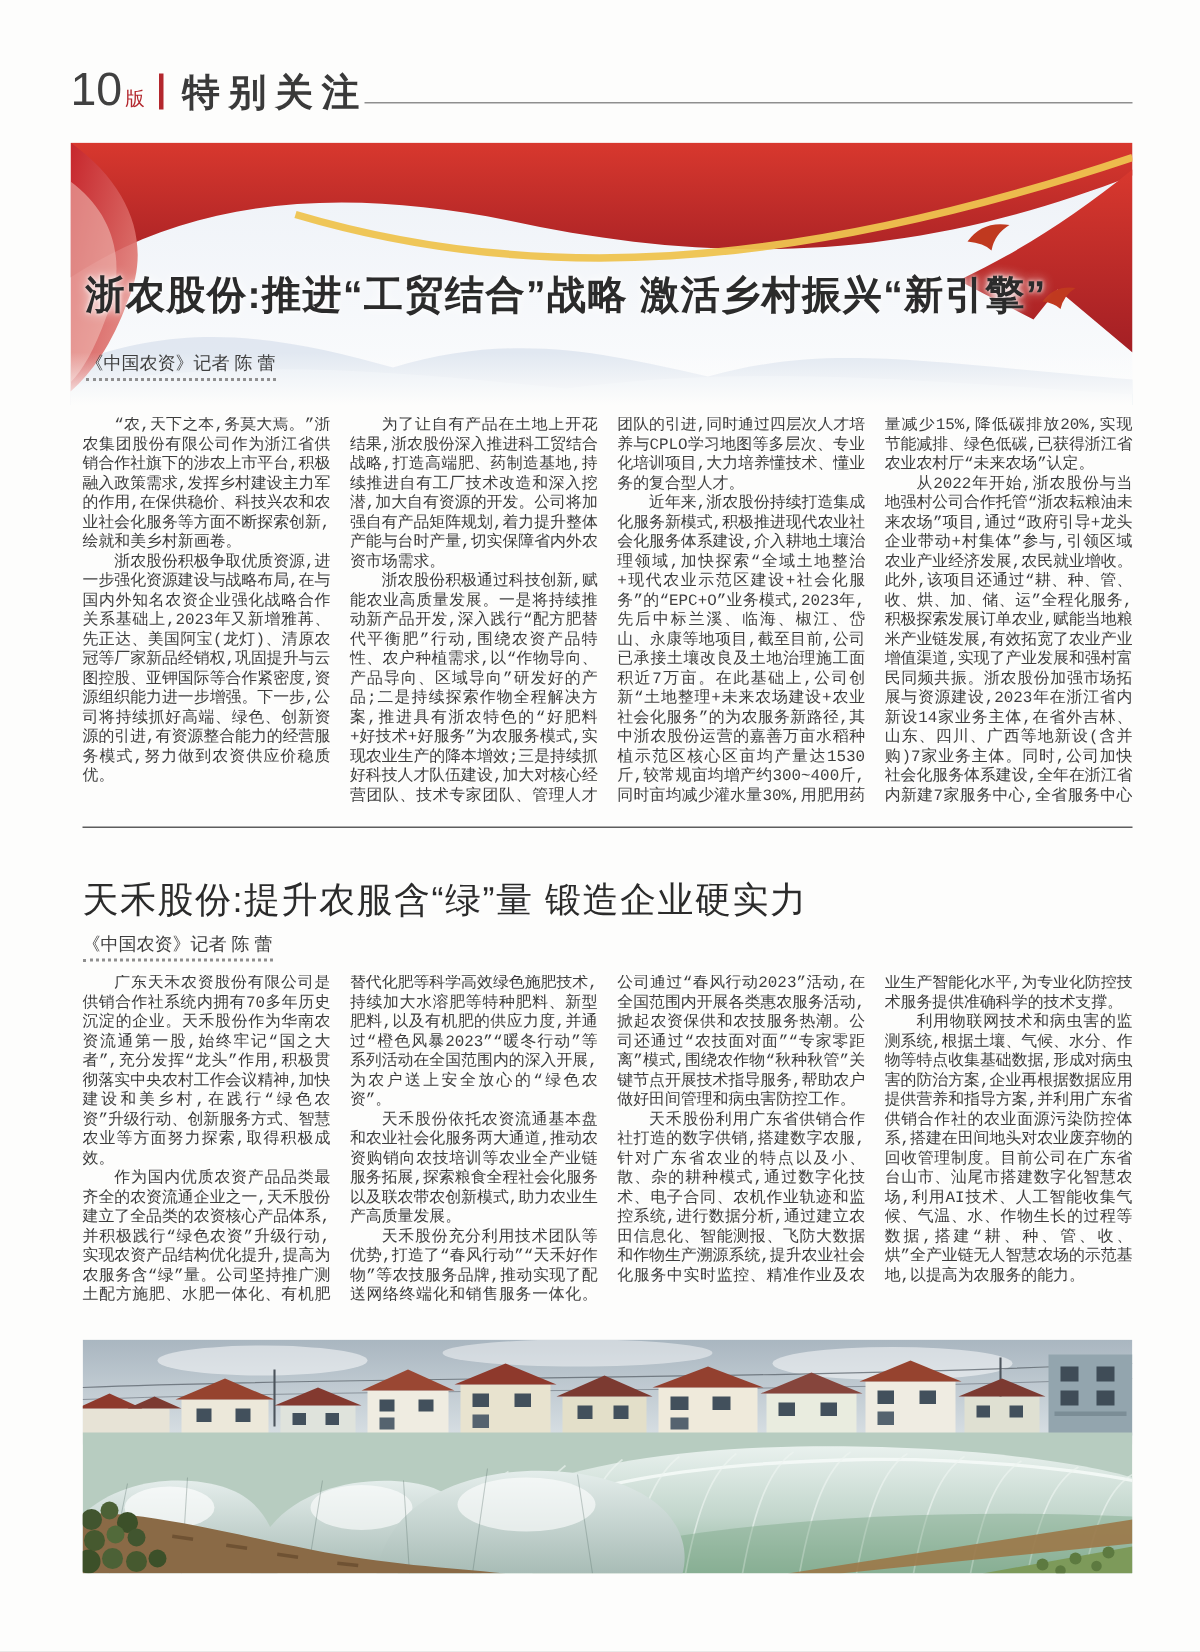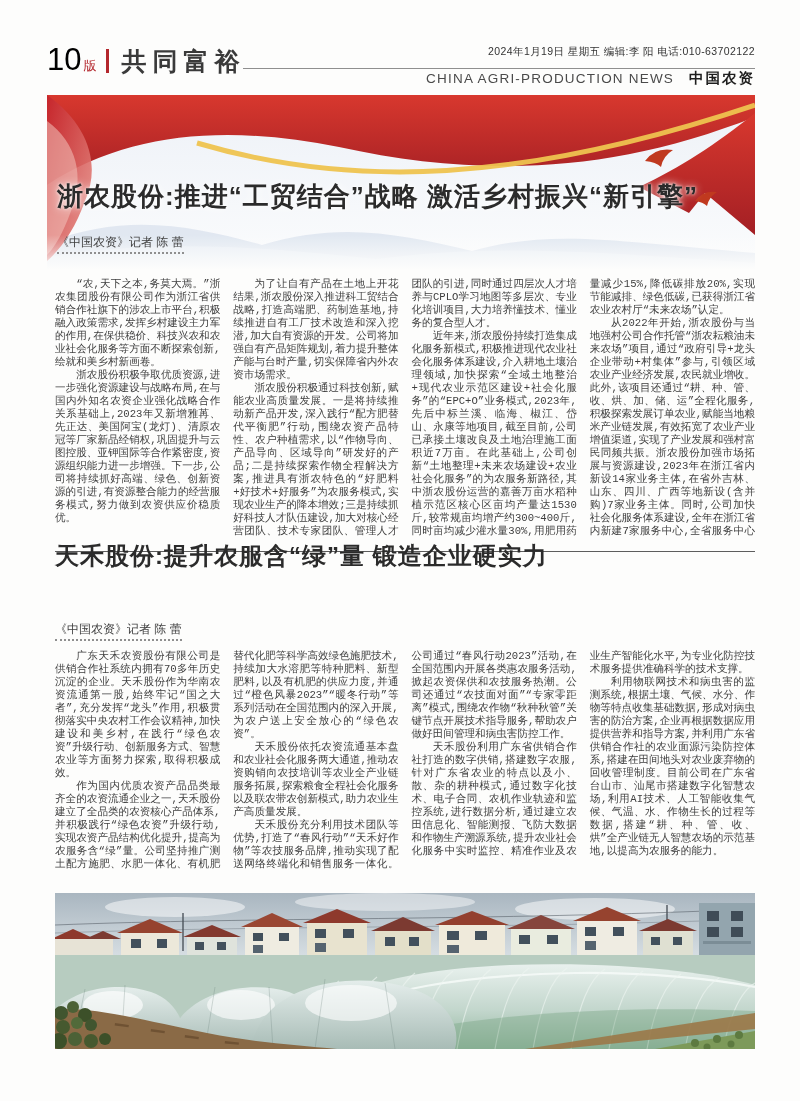--- a/index.html
+++ b/index.html
@@ -4,21 +4,21 @@
 <style>
   html,body { margin:0; padding:0; background:#d9d9d9; }
   .sheet {
     position:relative; width:800px; height:1101px; margin:0 auto;
     background:#fdfdfc; overflow:hidden;
     font-family:"Liberation Sans","DejaVu Sans",sans-serif; color:#3c3c3c;
   }
   
   .header { position:absolute; left:47px; right:45px; top:42px; height:50px; }
   .header-left { position:absolute; left:0; top:2px; display:flex; align-items:baseline; }
-  .pnum { color:#000000; font-size:31px; line-height:1; font-weight:400; }
+  .pnum { color:#404040; font-size:31px; line-height:1; font-weight:400; }
   .pban { color:#b3272d; font-size:13px; margin-left:2px; }
   .vbar { display:inline-block; width:0; height:24px; border-left:3px solid #b3272d; margin:0 12px 0 10px; align-self:center; }
   .section-title { font-size:25px; color:#3a3a3a; font-weight:700; letter-spacing:6px; }
   .hline { position:absolute; top:26px; left:196px; right:0; border-top:1.5px solid #8f8f8f; }
   .header-right { position:absolute; right:0; top:3px; text-align:right; }
   .dateline { font-size:10.5px; color:#333; letter-spacing:.4px; }
   .masthead { margin-top:10px; font-size:13.5px; color:#4a4a4a; letter-spacing:1.2px; }
   .masthead .cn { font-weight:700; color:#1e1e1e; font-size:14.5px; margin-left:10px; letter-spacing:2px; }
   
   .banner { position:absolute; left:47px; width:776px; top:95px; height:175px; overflow:hidden; }
@@ -35,48 +35,41 @@
     position:absolute; left:55px; width:700px; overflow:hidden;
     column-gap:13px; column-count:4;
     font-size:10.6px; line-height:13px; text-align:justify; color:#3e3e3e;font-family:Liberation Mono, monospace;
   }
   .cols p { margin:0; text-indent:2em; }
   .cols1 { top:278px; height:268px; }
   .cols2 { top:650px; height:238px; }
   .divider { position:absolute; left:55px; width:700px; top:551px; border:none; border-top:1.2px solid #5d5d5d; margin:0; }
   
   .headline2 {
-    position:absolute; left:55px; top:540px; margin:0; white-space:nowrap;
-    font-size:24px; font-weight:700; color:#2b2b2b; letter-spacing:1px;
+    position:absolute; left:55px; top:584px; margin:0; white-space:nowrap;
+    font-size:24px; font-weight:400; color:#2b2b2b; letter-spacing:1px;
   }
   .byline2 { position:absolute; left:55px; top:621px; font-size:12px; color:#3f3f3f; }
   .byline2 .em-dots { border-bottom:2px dotted #8f8f8f; padding-bottom:3px; }
   
   .photo { position:absolute; left:55px; top:893px; width:700px; height:156px; margin:0; overflow:hidden; }
 </style>
 </head>
 <body>
 
 <div class="sheet">
 
   <header class="header">
     <div class="header-left">
       <span class="pnum">10</span>
       <span class="pban">版</span>
       <span class="vbar"></span>
-      <span class="section-title">共同富裕</span>
+      <span class="section-title">特别关注</span>
     </div>
     <div class="hline"></div>
-    <div class="header-right">
-      <div class="dateline">2024年1月19日  星期五  编辑:李 阳  电话:010-63702122</div>
-      <div class="masthead">
-        <span class="en">CHINA AGRI-PRODUCTION NEWS</span>
-        <span class="cn">中国农资</span>
-      </div>
-    </div>
   </header>
 
   <section class="banner">
     <svg width="708" height="175" viewBox="0 0 708 175">
       <defs>
         <linearGradient id="skyG" x1="0" y1="0" x2="0" y2="1">
           <stop offset="0" stop-color="#edf1f7"></stop>
             <stop offset="1" stop-color="#fbfcfd"></stop>
         </linearGradient>
         <linearGradient id="redG" x1="0" y1="0" x2="0" y2="1">

